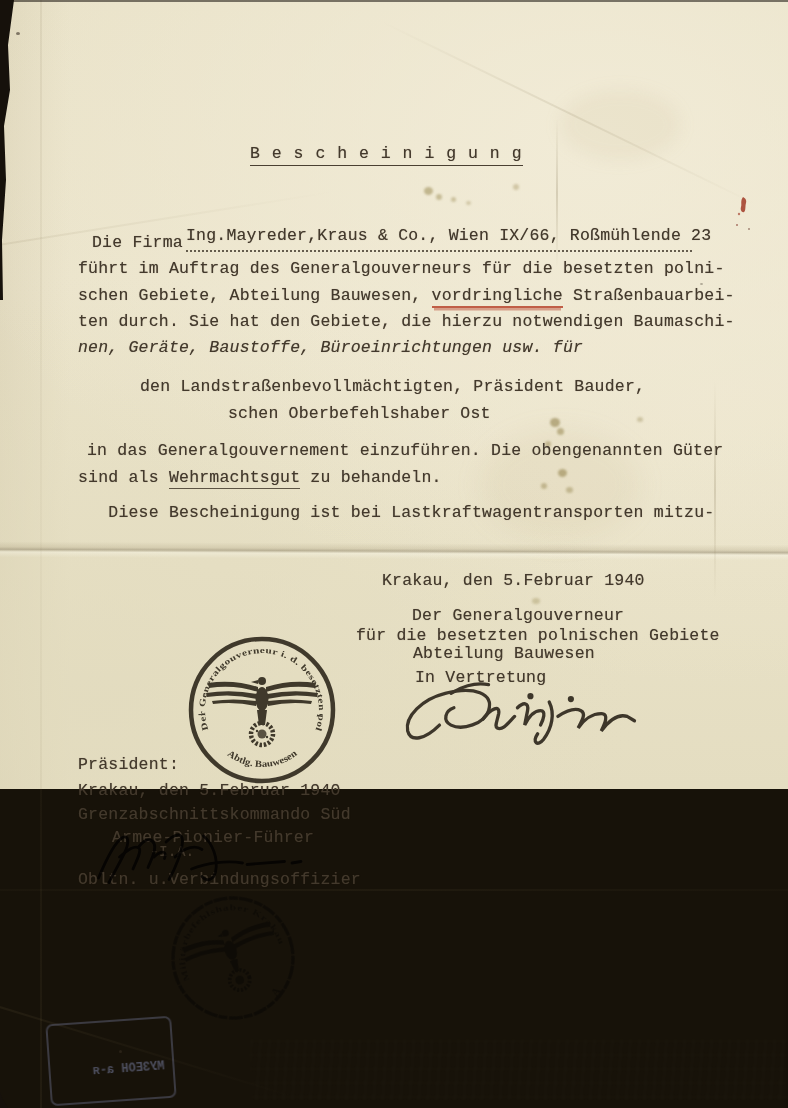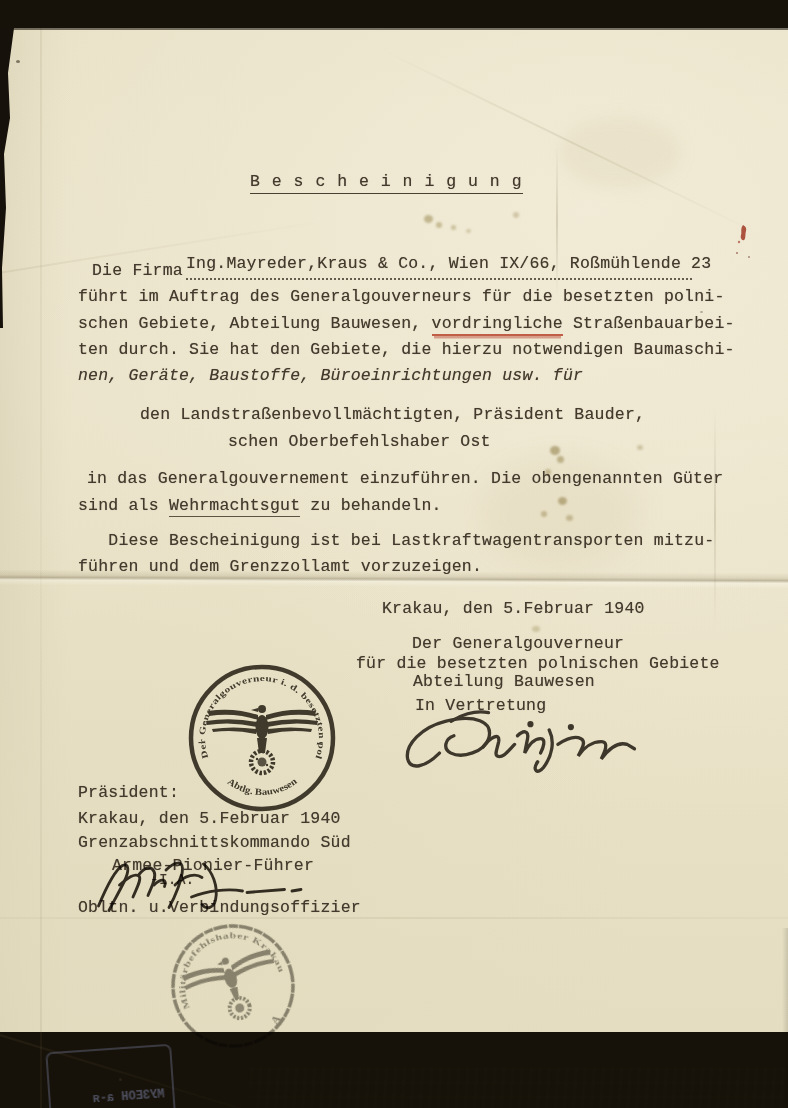--- a/index.html
+++ b/index.html
@@ -1,23 +1,23 @@
 <!DOCTYPE html>
 <html><head>
 <meta charset="utf-8">
 <style>
   html,body{margin:0;padding:0;background:#171209;}
   .scan{position:relative;width:788px;height:1108px;overflow:hidden;background:#171209;}
-  .paper{position:absolute;left:0;top:0;width:788px;height:1004px;
+  .paper{position:absolute;left:0;top:0;width:788px;height:789px;
     background:
       radial-gradient(1200px 800px at 75% 18%, rgba(242,236,216,.9) 0%, rgba(242,236,216,0) 55%),
       radial-gradient(900px 700px at 12% 88%, rgba(226,219,190,.8) 0%, rgba(226,219,190,0) 60%),
       radial-gradient(700px 420px at 92% 50%, rgba(238,231,208,.7) 0%, rgba(238,231,208,0) 70%),
       linear-gradient(90deg, rgba(150,135,95,.12) 0px, rgba(150,135,95,0) 70px),
-      linear-gradient(180deg,#e9e2c8 0%,#ebe4cb 38%,#e8e1c6 72%,#e4ddc1 100%); margin-top: 28px;}
+      linear-gradient(180deg,#e9e2c8 0%,#ebe4cb 38%,#e8e1c6 72%,#e4ddc1 100%);}
   .tl{position:absolute;font-family:"Liberation Mono","DejaVu Sans Mono",monospace;
       font-size:16.5px;line-height:20px;color:#43392c;white-space:pre;letter-spacing:.2px;
       text-shadow:0 0 .7px rgba(67,57,44,.55);z-index:5;}
   .small{font-size:14.5px;}
   .title-u{border-bottom:1.6px solid #4a4032;padding-bottom:2px;letter-spacing:1px;}
   .dotted{position:absolute;z-index:4;border-bottom:2.3px dotted rgba(62,53,40,.78);}
   .red-u{border-bottom:2.5px solid rgba(183,69,46,.85);box-shadow:0 4.5px 0 -2px rgba(183,69,46,.45);padding-bottom:1px;}
   .blk-u{border-bottom:1.6px solid rgba(67,57,44,.85);padding-bottom:.5px;}
   .stamp{position:absolute;z-index:6;mix-blend-mode:multiply;filter:blur(.35px);}
   .sig{position:absolute;z-index:7;mix-blend-mode:multiply;}
@@ -84,21 +84,20 @@
     <div class="tl" style="left:78px;top:312px;">ten durch. Sie hat den Gebiete, die hierzu notwendigen Baumaschi-</div>
     <div class="tl" style="left:78px;top:338px;font-style:italic;">nen, Geräte, Baustoffe, Büroeinrichtungen usw. für</div>
 
     <div class="tl" style="left:140px;top:377px;">den Landstraßenbevollmächtigten, Präsident Bauder,</div>
     <div class="tl" style="left:228px;top:404px;">schen Oberbefehlshaber Ost</div>
 
     <div class="tl" style="left:87px;top:441px;">in das Generalgouvernement einzuführen. Die obengenannten Güter</div>
     <div class="tl" style="left:78px;top:468px;"><span>sind als </span><span class="blk-u">Wehrmachtsgut</span><span> zu behandeln.</span></div>
 
     <div class="tl" style="left:78px;top:503px;">   Diese Bescheinigung ist bei Lastkraftwagentransporten mitzu-</div>
-    <div class="tl" style="left:78px;top:529px;">führen und dem Grenzzollamt vorzuzeigen.</div>
 
     <div class="tl" style="left:382px;top:571px;">Krakau, den 5.Februar 1940</div>
     <div class="tl" style="left:412px;top:606px;">Der Generalgouverneur</div>
     <div class="tl" style="left:356px;top:626px;">für die besetzten polnischen Gebiete</div>
     <div class="tl" style="left:413px;top:644px;">Abteilung Bauwesen</div>
     <div class="tl" style="left:415px;top:668px;">In Vertretung</div>
 
     <svg class="sig" style="left:398px;top:676px;" width="262" height="78" viewBox="0 0 180 54">
       <g fill="none" stroke="#241d15" stroke-width="2.3" stroke-linecap="round" opacity=".85">
         <path d="M62,6 C52,4 42,8 36,12"></path>

